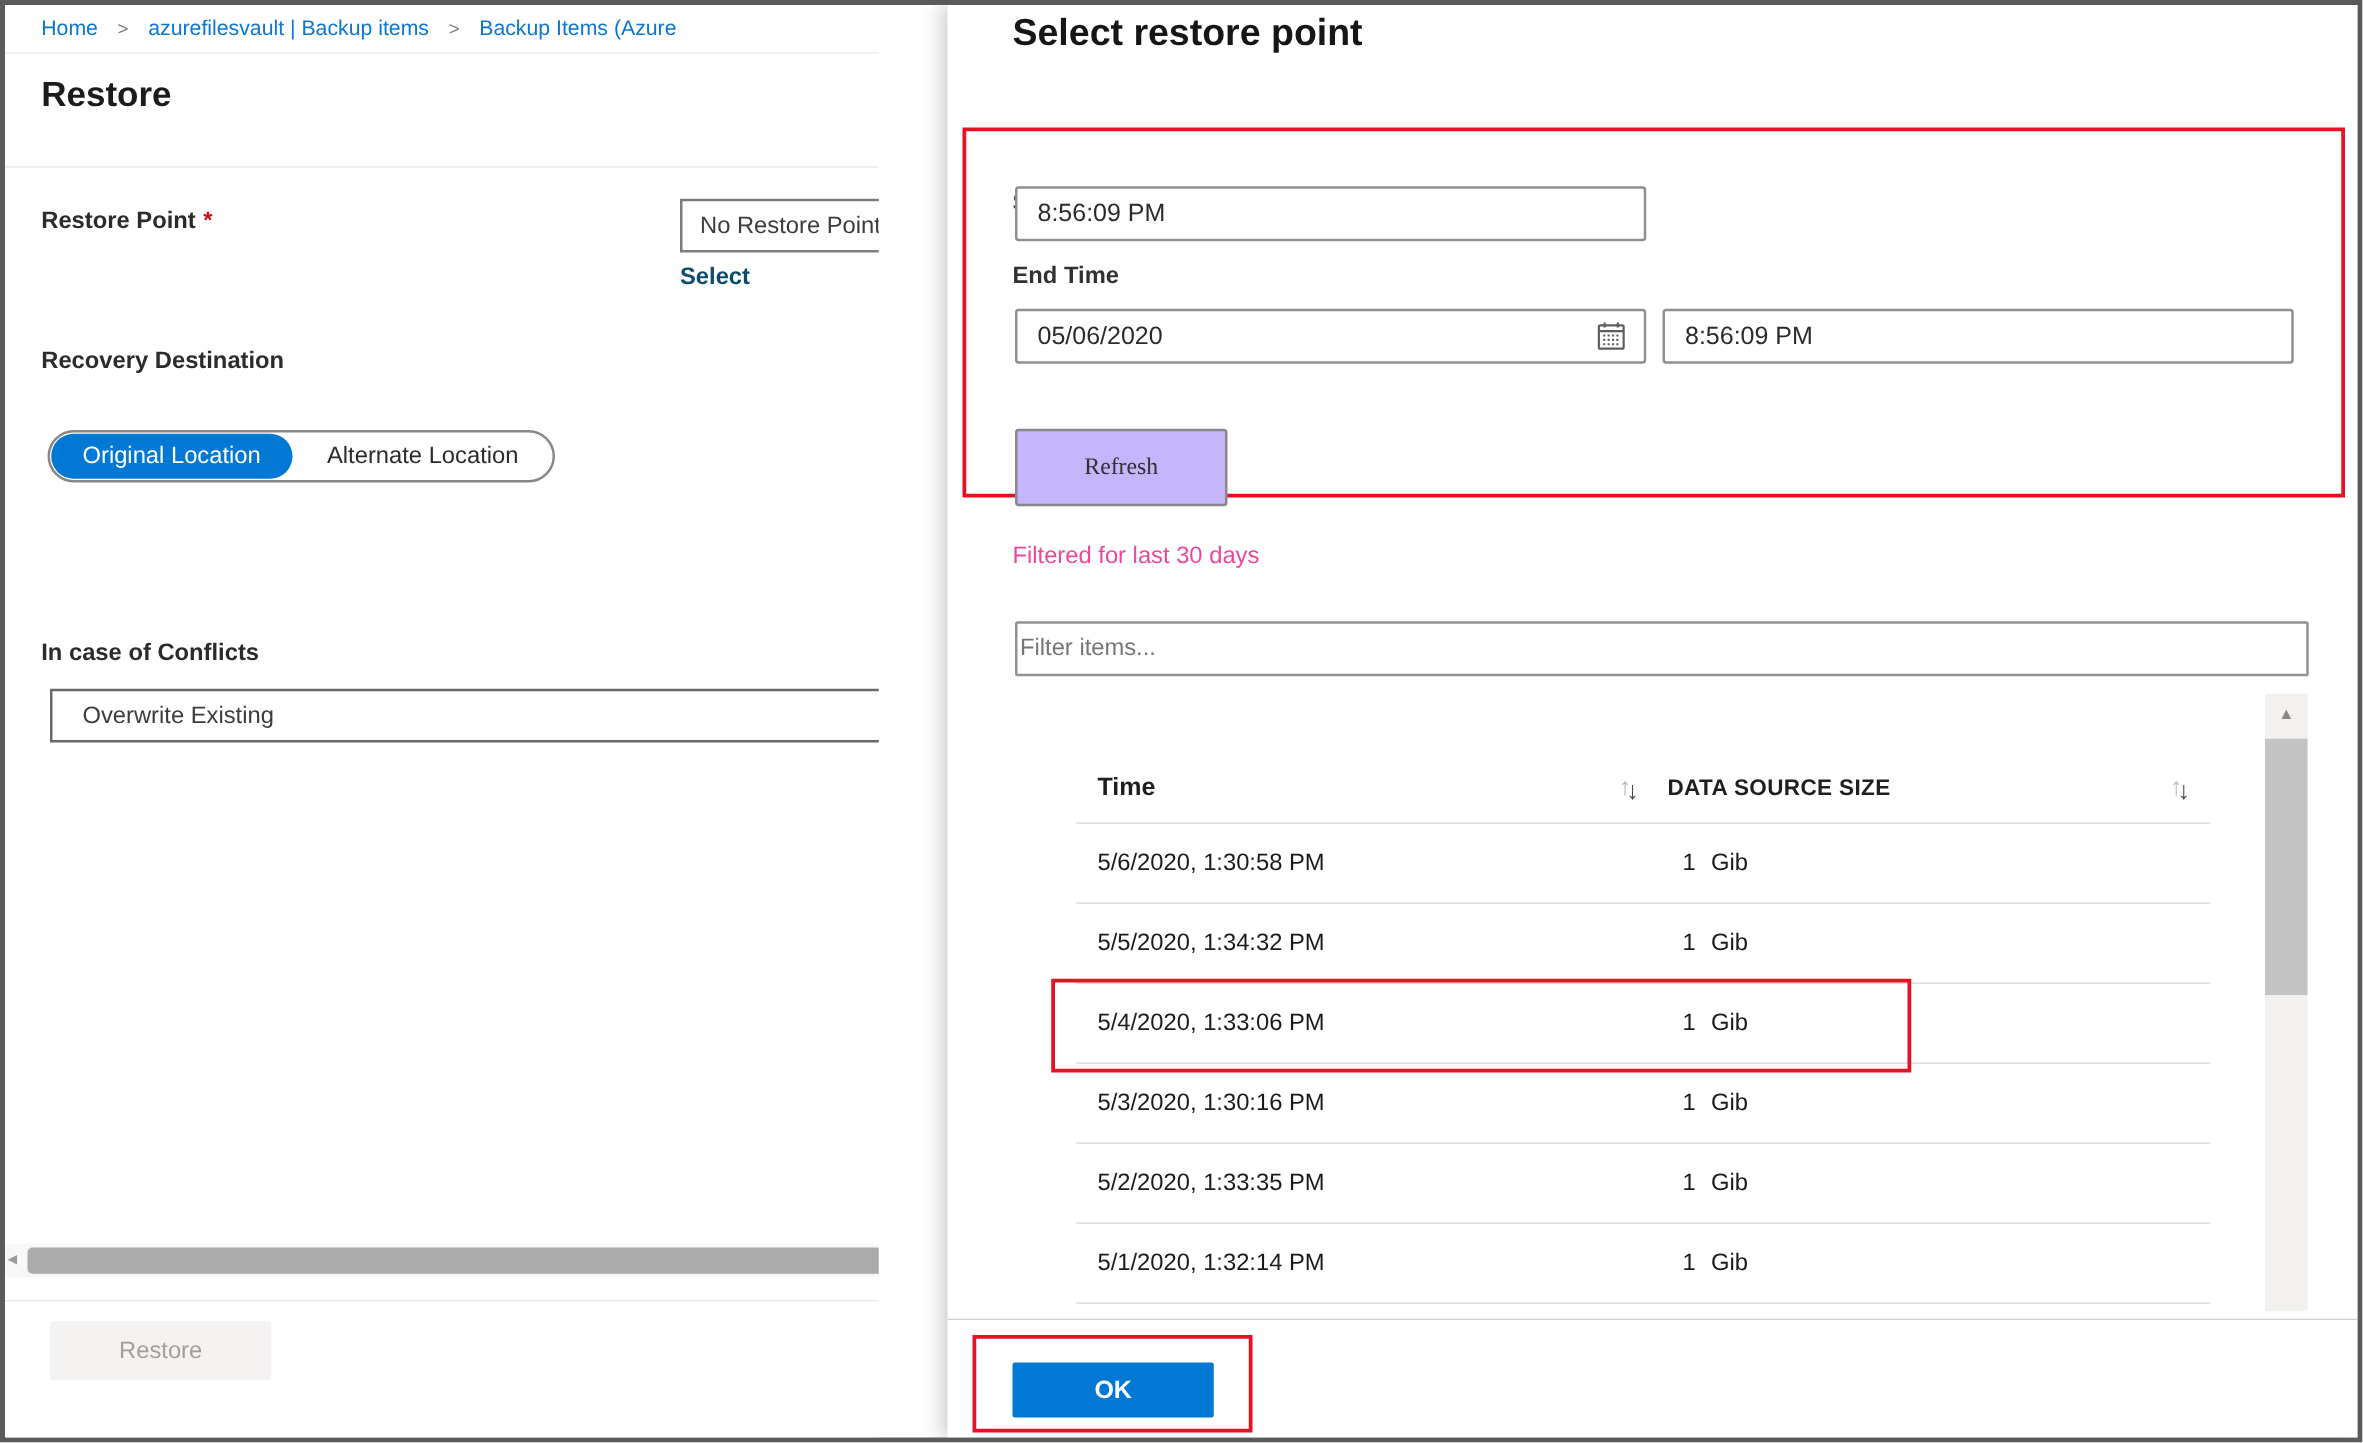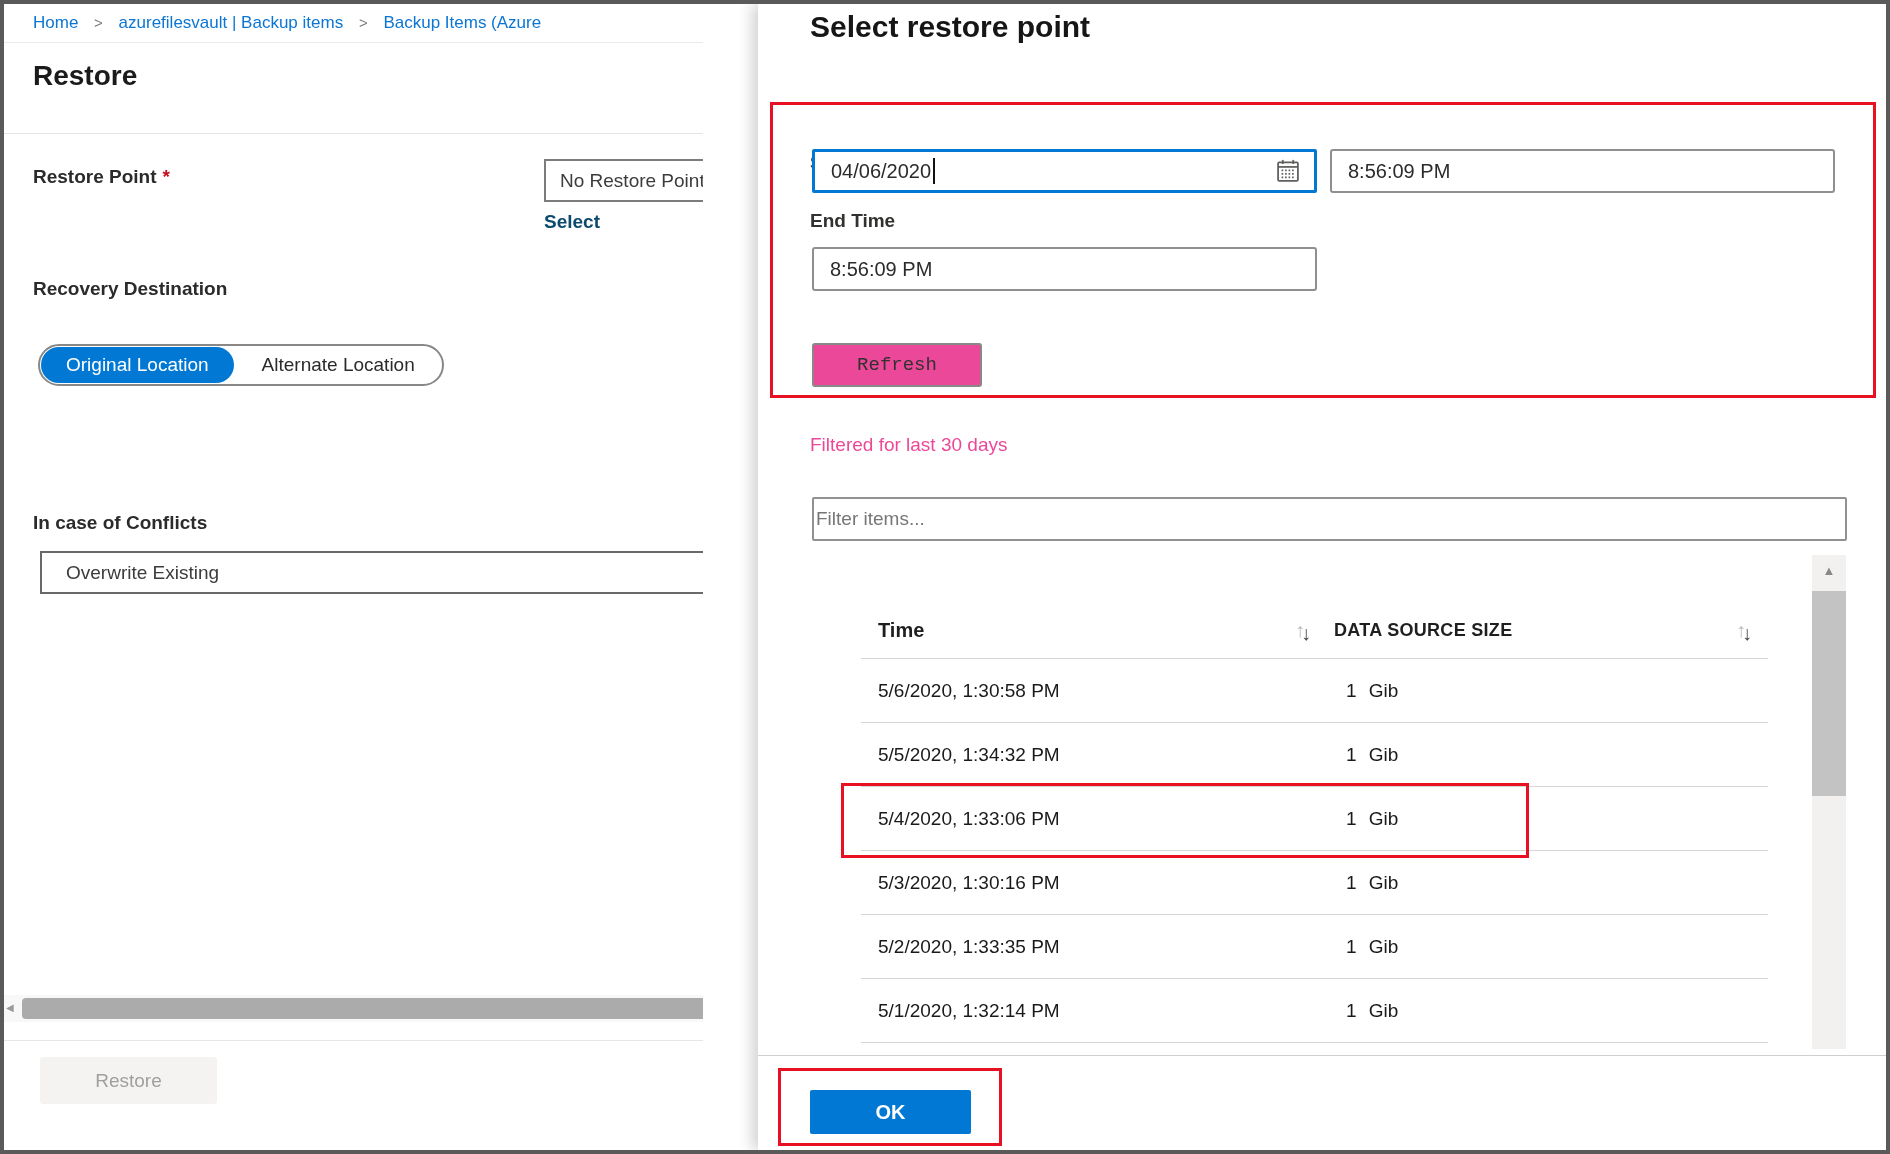--- a/index.html
+++ b/index.html
@@ -54,23 +54,23 @@
 
   .st-label { position:absolute; left:52px; font-size:19px; font-weight:700; color:#323130; }
   .dt-row { position:absolute; left:54px; display:flex; gap:13px; }
   .dt-input { width:505px; height:44px; border:2px solid #8f8f8f; border-radius:3px; background:#fff;
               display:flex; align-items:center; padding:0 12px 0 16px; font-size:20px; color:#2b2b2b; }
   .dt-input.focused { border:3px solid #0078d4; border-radius:2px; }
   .dt-date { flex:1; display:flex; align-items:center; }
   .caret { display:inline-block; width:0; height:26px; border-left:2px solid #111; margin-left:2px; }
   .cal-icon { flex:none; }
 
-  .refresh-btn { position:absolute; left:54px; top:339px; width:170px; height:44px; background:#ec4899;
+  .refresh-btn { position:absolute; left:54px; top:339px; width:170px; height:62px; background:#c4b5fd;
                  border:2px solid #8a8886; border-radius:3px; font-size:19px; color:#323130;
-                 font-family:Liberation Mono, monospace; cursor:pointer; }
+                 font-family:Liberation Serif, serif; cursor:pointer; }
 
   .filter-note { position:absolute; left:52px; top:430px; font-size:19px; color:#ec4899; }
   .filter-input { position:absolute; left:54px; top:493px; width:1035px; height:44px; border:2px solid #919191;
                   border-radius:2px; padding:0 2px; font-size:19px; color:#2b2b2b; font-family:inherit; outline:none; }
   .filter-input::placeholder { color:#767676; }
 
   .list-area { position:absolute; left:0; right:0; top:545px; height:507px; border-bottom:1px solid #cfcfcf; }
   .vscrollbar { position:absolute; right:40px; top:6px; width:34px; height:494px; background:#f2f1f0; }
   .vscroll-arrow { position:absolute; top:8px; left:0; width:100%; text-align:center; font-size:13px; color:#8a8886; }
   .vscroll-thumb { position:absolute; top:36px; left:0; width:100%; height:205px; background:#c3c3c3; }
@@ -142,47 +142,46 @@
   </div>
 
   <div class="right-panel">
 
     <div class="panel-title">Select restore point</div>
 
     <div class="annotation frame-timerange"></div>
 
     <div class="st-label" style="top:124px;margin-top:24px;">Start Time</div>
     <div class="dt-row" style="top:145px;">
-      <div class="dt-input focused">
+      <div class="dt-input">
+        <span>8:56:09 PM</span>
+      </div>
+    </div>
+
+    <div class="st-label" style="top:206px;">End Time</div>
+    <div class="dt-row" style="top:243px;">
+      <div class="dt-input">
         <span class="dt-date">
-            <span>04/06/2020</span>
-            <span class="caret"></span>
+            <span>05/06/2020</span>
           </span>
         <svg class="cal-icon" width="28" height="28" viewBox="0 0 24 24" fill="none" stroke="#605e5c" stroke-width="1.5">
           <rect x="3.5" y="4.5" width="17" height="16" rx="1"></rect>
           <line x1="3.5" y1="8.5" x2="20.5" y2="8.5"></line>
           <line x1="7.5" y1="2.5" x2="7.5" y2="6"></line>
           <line x1="16.5" y1="2.5" x2="16.5" y2="6"></line>
           <line x1="6.5" y1="11.5" x2="17.5" y2="11.5" stroke-dasharray="1.4 1.6"></line>
           <line x1="6.5" y1="14.5" x2="17.5" y2="14.5" stroke-dasharray="1.4 1.6"></line>
           <line x1="6.5" y1="17.5" x2="17.5" y2="17.5" stroke-dasharray="1.4 1.6"></line>
         </svg>
       </div>
       <div class="dt-input">
         <span>8:56:09 PM</span>
       </div>
     </div>
 
-    <div class="st-label" style="top:206px;">End Time</div>
-    <div class="dt-row" style="top:243px;">
-      <div class="dt-input">
-        <span>8:56:09 PM</span>
-      </div>
-    </div>
-
     <button class="refresh-btn">Refresh</button>
 
     <div class="filter-note">Filtered for last 30 days</div>
     <input class="filter-input" type="text" placeholder="Filter items..." style="">
 
     <div class="list-area">
       <div class="thead">
         <div class="c1">
           <span class="th-time">Time</span>
           <span class="sort"><span class="su">↑</span><span class="sd">↓</span></span>

